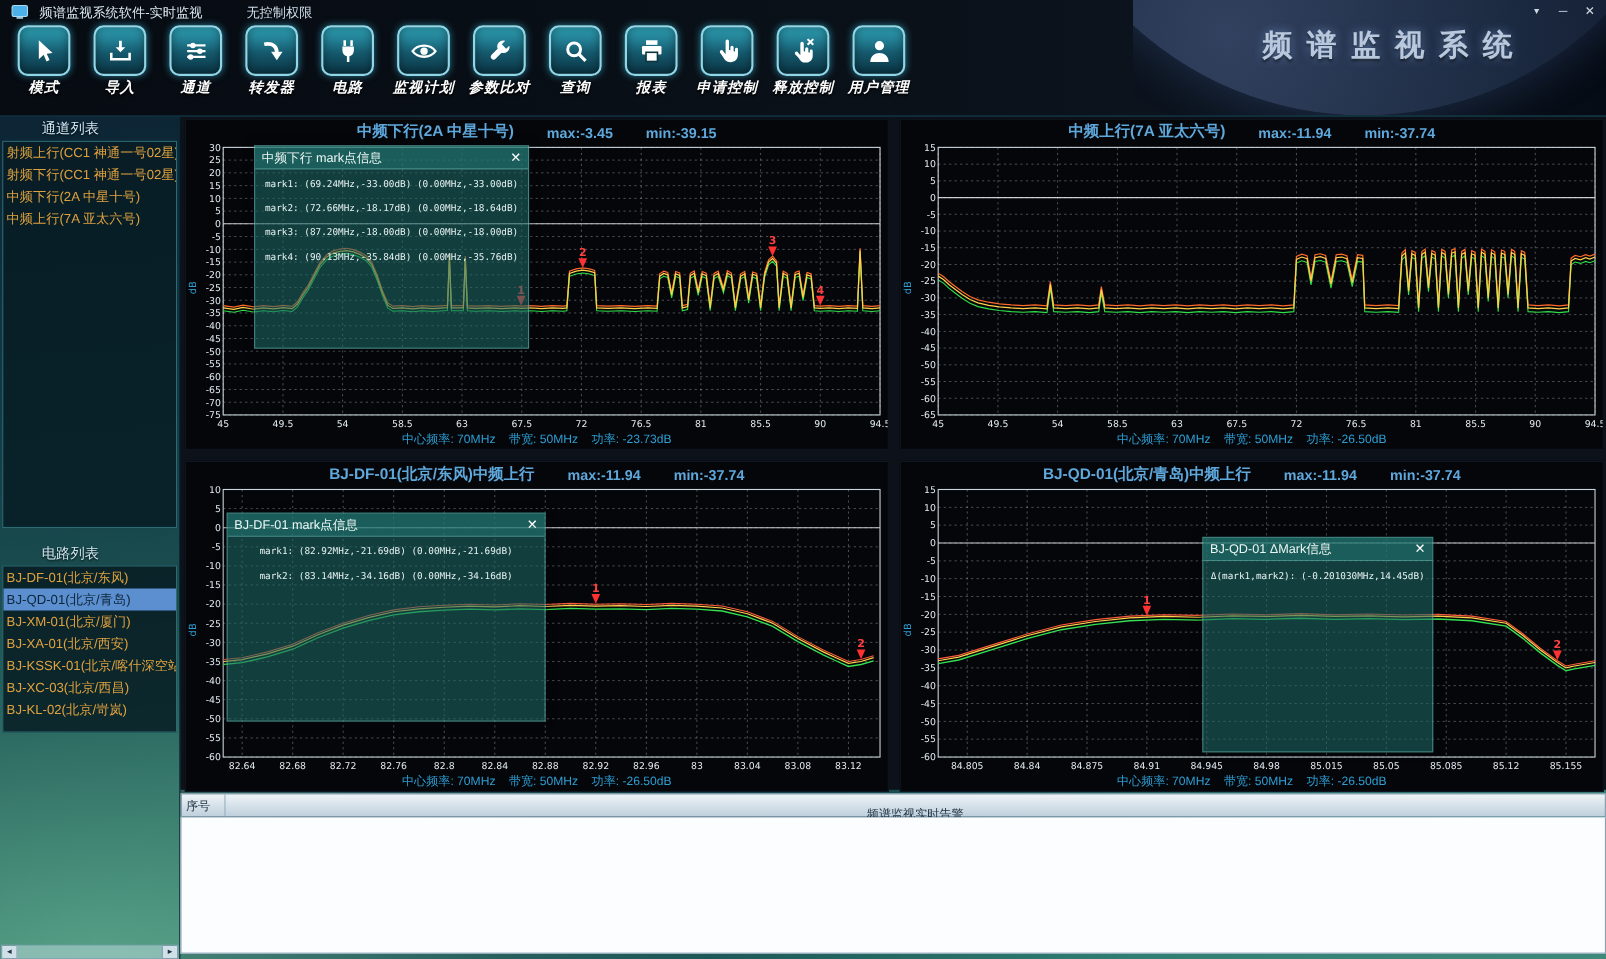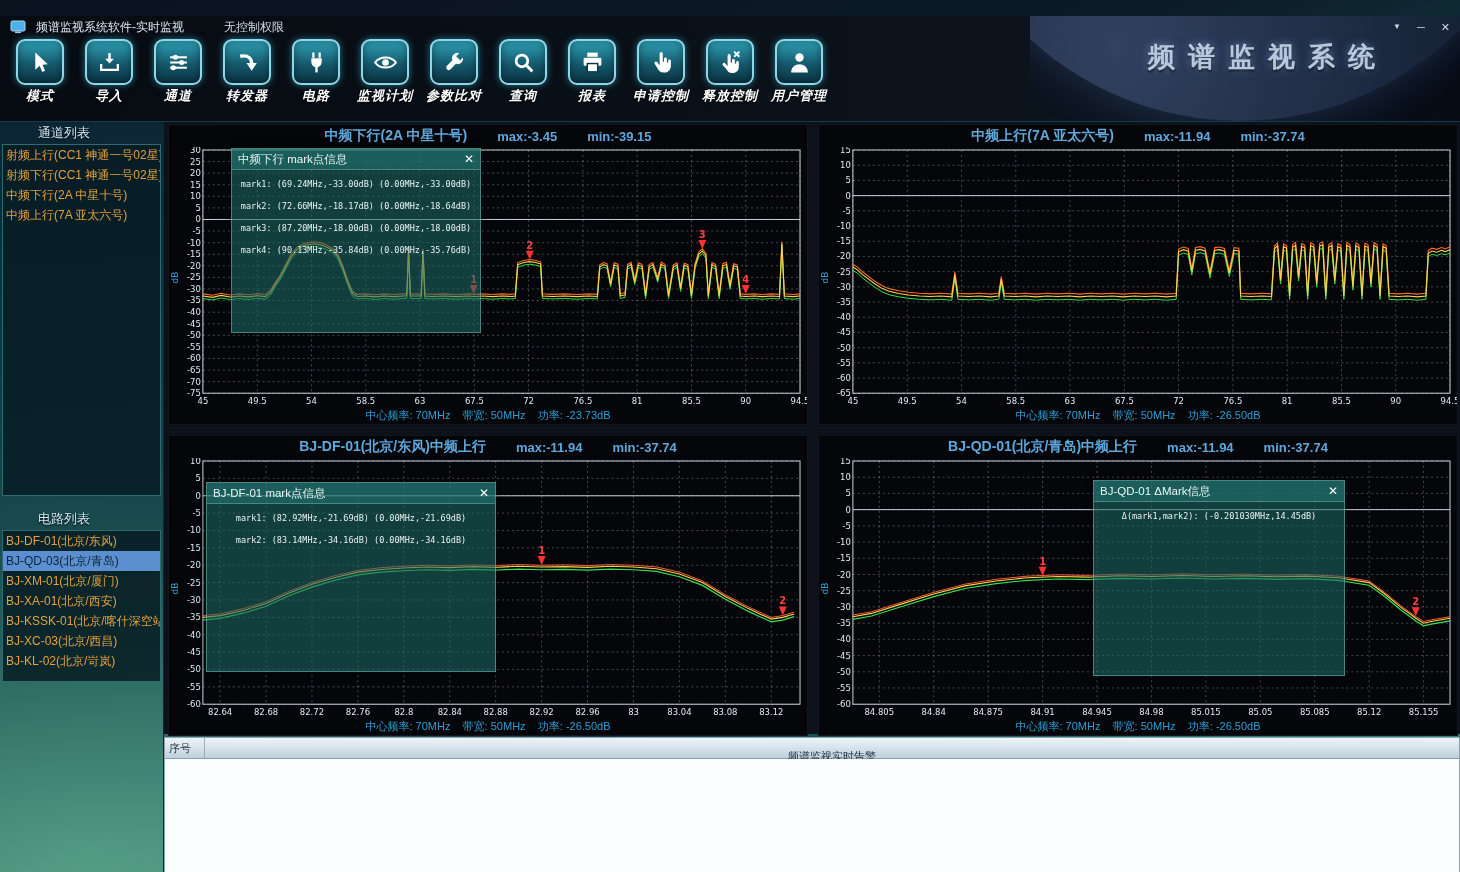--- a/index.html
+++ b/index.html
@@ -10,21 +10,21 @@
       radial-gradient(900px 520px at 6% 98%, rgba(120,210,175,.55), transparent 62%),
       radial-gradient(700px 420px at 98% 96%, rgba(40,110,105,.45), transparent 65%),
       linear-gradient(152deg,#0a121e 0%,#0c1b28 38%,#15474c 68%,#2f7f72 86%,#4d9c86 100%);
   }
   
   .header{position:relative;height:105px;background:linear-gradient(90deg,#070b12 0%,#0a1119 55%,#0c141f 78%,#060c15 100%);border-bottom:1px solid #123c4a;z-index:6;}
   .earth{position:absolute;top:0;right:0;width:430px;height:105px;overflow:hidden;pointer-events:none;}
   .earth::before{content:"";position:absolute;width:620px;height:620px;border-radius:50%;right:-90px;top:-515px;
     background:radial-gradient(circle at 30% 88%, #32415f 0%, #1b2940 38%, #0c1425 70%);
     box-shadow:0 0 45px rgba(90,130,210,.28);}
-  .titlebar{height:22px;display:flex;align-items:center;gap:10px;padding:0 10px;color:#d9e6ee;font-size:12px;position:relative;margin-top:16px;}
+  .titlebar{height:22px;display:flex;align-items:center;gap:10px;padding:0 10px;color:#d9e6ee;font-size:12px;position:relative;}
   .titlebar .sub{margin-left:30px;color:#cfdde8;}
   .win-controls{margin-left:auto;display:flex;gap:16px;color:#cdd8e0;font-size:11px;align-items:center;}
   .win-controls span{cursor:pointer;line-height:14px;}
   .brand{position:absolute;top:23px;right:72px;font-size:27px;font-weight:bold;letter-spacing:13px;
     color:#b9c8dc;font-family:"Liberation Serif","DejaVu Serif",serif;
     text-shadow:0 0 9px rgba(130,170,230,.65),0 2px 3px #000;white-space:nowrap;}
   .toolbar{height:82px;display:flex;gap:13px;padding:1px 12px 0;position:relative;}
   .tb-btn{width:56px;display:flex;flex-direction:column;align-items:center;gap:2px;cursor:pointer;}
   .tb-ico{width:44px;height:42px;border-radius:9px;flex:none;
     background:linear-gradient(180deg,#2fa3b8 0%,#15596d 55%,#0a3443 100%);
@@ -234,21 +234,21 @@
     <div class="side-list" id="channel-list">
         <div class="s-item">射频上行(CC1  神通一号02星)</div>
         <div class="s-item">射频下行(CC1  神通一号02星)</div>
         <div class="s-item">中频下行(2A  中星十号)</div>
         <div class="s-item">中频上行(7A  亚太六号)</div>
       </div>
     <div class="side-gap"></div>
     <div class="side-header">电路列表</div>
     <div class="side-list" id="circuit-list">
         <div class="s-item">BJ-DF-01(北京/东风)</div>
-        <div class="s-item selected">BJ-QD-03(北京/青岛)</div>
+        <div class="s-item selected">BJ-QD-01(北京/青岛)</div>
         <div class="s-item">BJ-XM-01(北京/厦门)</div>
         <div class="s-item">BJ-XA-01(北京/西安)</div>
         <div class="s-item">BJ-KSSK-01(北京/喀什深空站)</div>
         <div class="s-item">BJ-XC-03(北京/西昌)</div>
         <div class="s-item">BJ-KL-02(北京/岢岚)</div>
       </div>
     <div class="side-fill"></div>
     <div class="side-scroll">
       <span class="sb-btn">◄</span>
       <span class="sb-track"></span>
@@ -580,21 +580,21 @@
             <path d="M34 157.5 L52.7 154.3 L83.9 144.5 L115.1 134.8 L146.3 126.6 L177.5 121.7 L208.7 118.5 L239.9 117.2 L271.1 117.8 L302.3 116.5 L333.5 117.2 L364.7 116.2 L395.9 117.2 L427.1 116.5 L458.3 117.5 L489.5 116.9 L520.7 118.5 L551.9 123.4 L567.5 134.8 L583.1 147.8 L598.7 159.2 L606.5 164 L614.3 162.4 L633 159.2 " fill="none" stroke="#ff5a3a" stroke-width="1"></path>
             <path d="M34 159.2 L52.7 155.9 L83.9 146.1 L115.1 136.4 L146.3 128.3 L177.5 123.4 L208.7 120.1 L239.9 118.8 L271.1 119.5 L302.3 118.2 L333.5 118.8 L364.7 117.8 L395.9 118.8 L427.1 118.2 L458.3 119.1 L489.5 118.5 L520.7 120.1 L551.9 125 L567.5 136.4 L583.1 149.4 L598.7 160.8 L606.5 165.7 L614.3 164 L633 160.8 " fill="none" stroke="#ffd24a" stroke-width="1.1"></path>
             <path d="M34 161.8 L52.7 158.5 L83.9 148.7 L115.1 139 L146.3 130.9 L177.5 126 L208.7 122.7 L239.9 121.4 L271.1 122.1 L302.3 120.8 L333.5 121.4 L364.7 120.4 L395.9 121.4 L427.1 120.8 L458.3 121.7 L489.5 121.1 L520.7 122.7 L551.9 127.6 L567.5 139 L583.1 152 L598.7 163.4 L606.5 168.3 L614.3 166.6 L633 163.4 " fill="none" stroke="#35e052" stroke-width="1.2"></path>
             <path d="M220.3 109.1 L228.3 109.1 L224.3 118.1 Z" fill="#ff3131"></path>
             <text class="mnum" x="224.3" y="107.1" text-anchor="middle">1</text>
             <path d="M594.7 149.8 L602.7 149.8 L598.7 158.8 Z" fill="#ff3131"></path>
             <text class="mnum" x="598.7" y="147.8" text-anchor="middle">2</text>
             <text class="ylab" x="9" y="131" transform="rotate(-90 9 131)" text-anchor="middle">dB</text>
           </svg>
           <div class="chart-footer">中心频率: 70MHz    带宽: 50MHz    功率: -26.50dB</div>
-          <div class="mark-info" style="left: 274px; top: 44px; width: 252px; height: 196px;">
+          <div class="mark-info" style="left: 274px; top: 68px; width: 210px; height: 196px;">
             <div class="mi-head">
               <span>BJ-QD-01 ΔMark信息</span>
               <span class="mi-close">✕</span>
             </div>
             <div class="mi-lines"><div>Δ(mark1,mark2): (-0.201030MHz,14.45dB)</div></div>
           </div>
         </div>
       </div>
     <div class="alert">
       <div class="alert-head">

